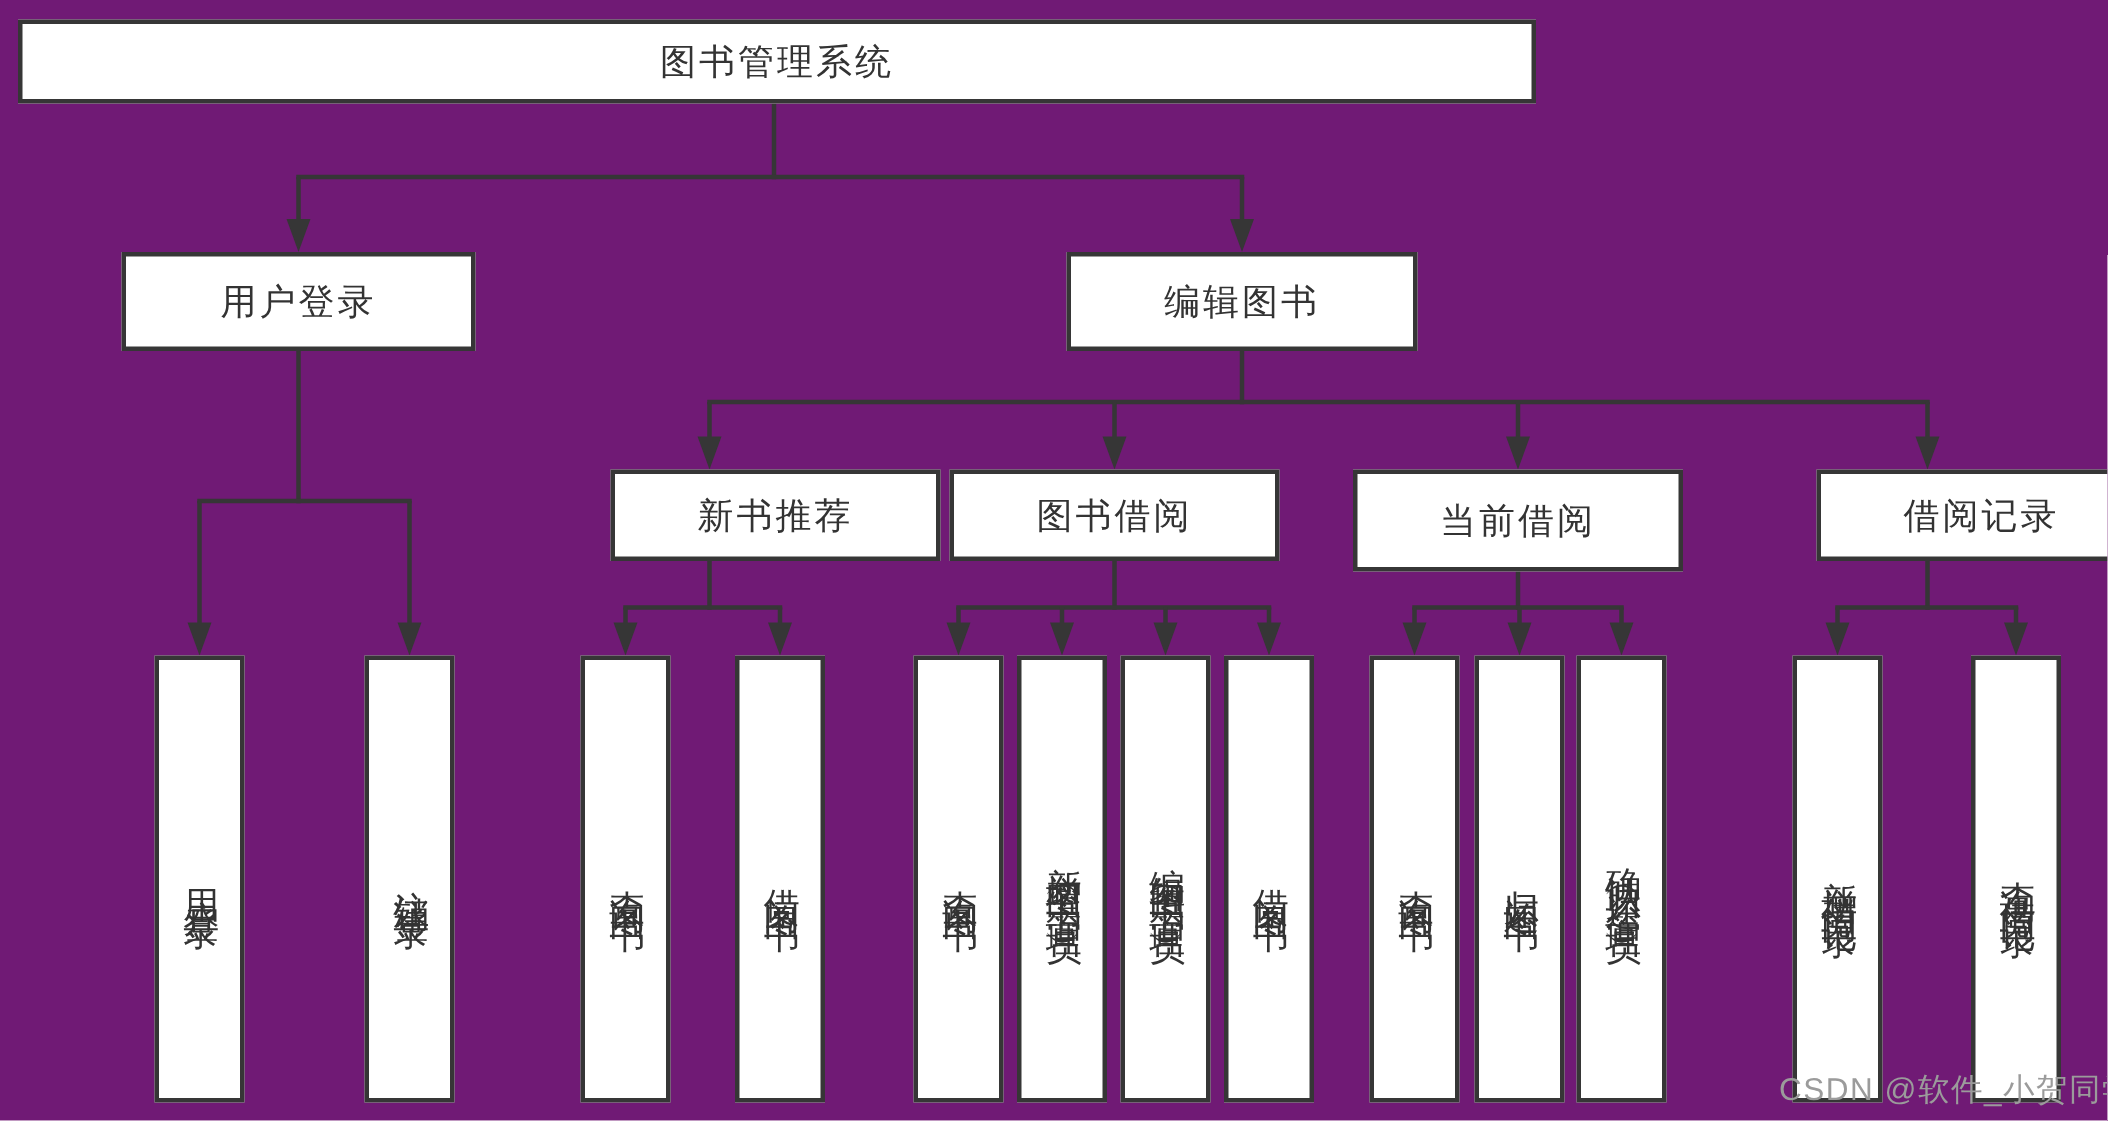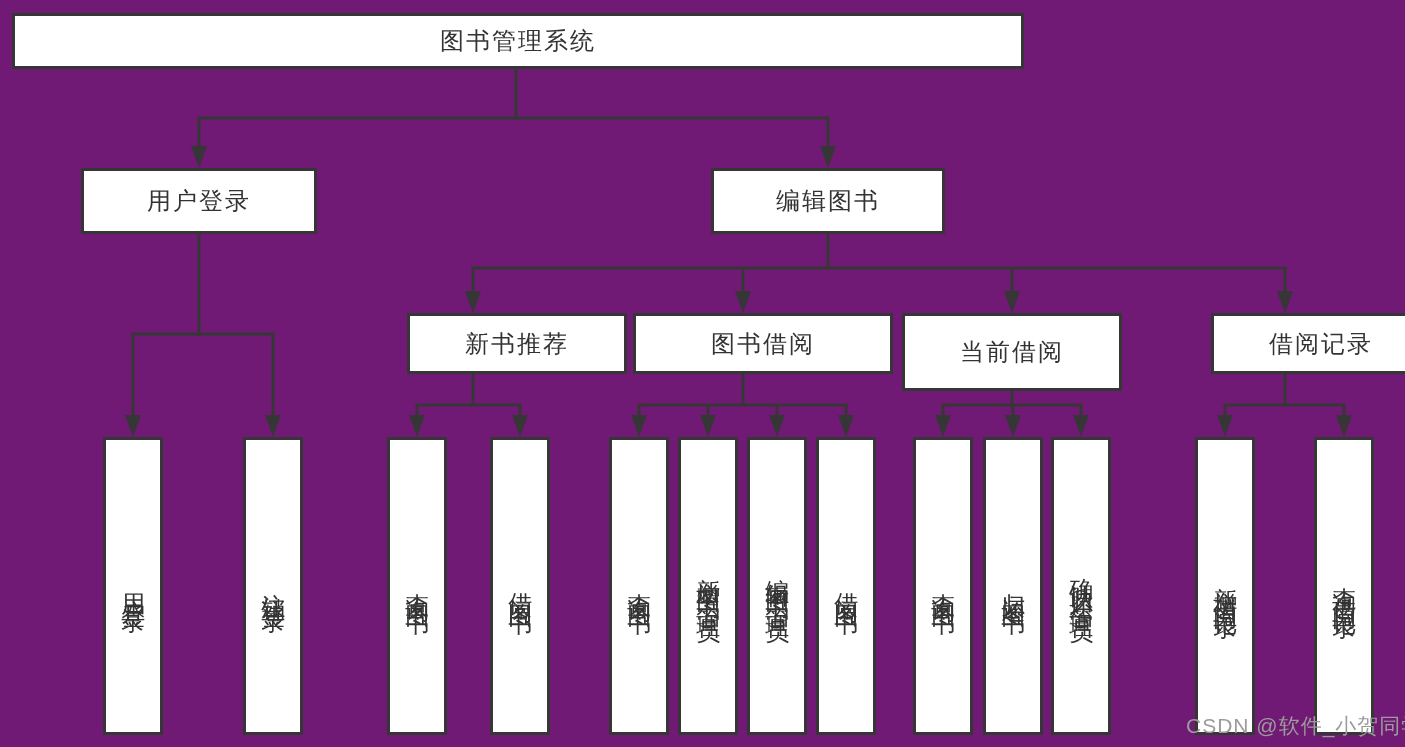--- a/index.html
+++ b/index.html
@@ -119,24 +119,24 @@
   <div class="box hbox" style="left:81px;top:168px;width:236px;height:66px;">
     <span>用户登录</span>
   </div>
   <div class="box hbox" style="left:711px;top:168px;width:234px;height:66px;">
     <span>编辑图书</span>
   </div>
 
   <div class="box hbox" style="left:363px;top:313px;width:220px;height:61px;margin-left:44px;">
     <span>新书推荐</span>
   </div>
-  <div class="box hbox" style="left:633px;top:313px;width:260px;height:61px;text-align:right;">
+  <div class="box hbox" style="left:633px;top:313px;width:220px;height:61px;text-align:right;">
     <span>图书借阅</span>
   </div>
-  <div class="box hbox" style="left:902px;top:313px;width:220px;height:78px;">
+  <div class="box hbox" style="left:902px;top:313px;width:220px;height:68px;">
     <span>当前借阅</span>
   </div>
   <div class="box hbox" style="left:1175px;top:313px;width:220px;height:61px;margin-left:36px;">
     <span>借阅记录</span>
   </div>
 
   <div class="box vbox" style="left:103px;top:437px;">
     <span class="vtext">用户登录</span>
   </div>
   <div class="box vbox" style="left:243px;top:437px;">

